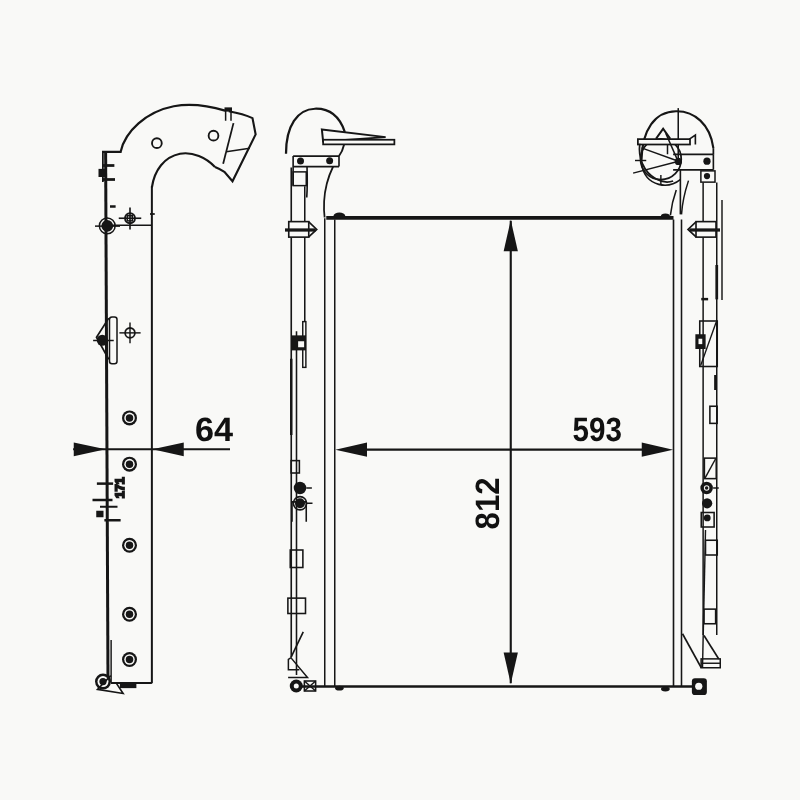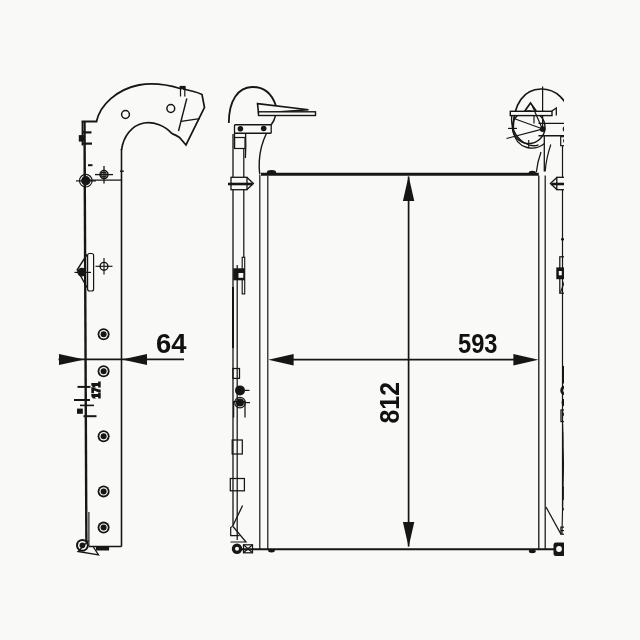--- a/index.html
+++ b/index.html
@@ -1,16 +1,16 @@
 <!DOCTYPE html>
 <html><head>
 <meta charset="utf-8">
 <style>
   html,body{margin:0;padding:0;background:#f9f9f7;}
-  .wrap{width:564px;height:640px;position:relative;overflow:hidden;background:#f9f9f7;}
+  .wrap{width:640px;height:640px;position:relative;overflow:hidden;background:#f9f9f7;}
   svg{filter:blur(0.35px);}
   text{font-family:"Liberation Sans",sans-serif;font-weight:bold;fill:#111;}
 </style>
 </head>
 <body>
 <div class="wrap">
 <svg width="640" height="640" viewBox="0 0 640 640" fill="none" stroke="#161616" stroke-width="1.45">
 
 <g id="sideview">
 

